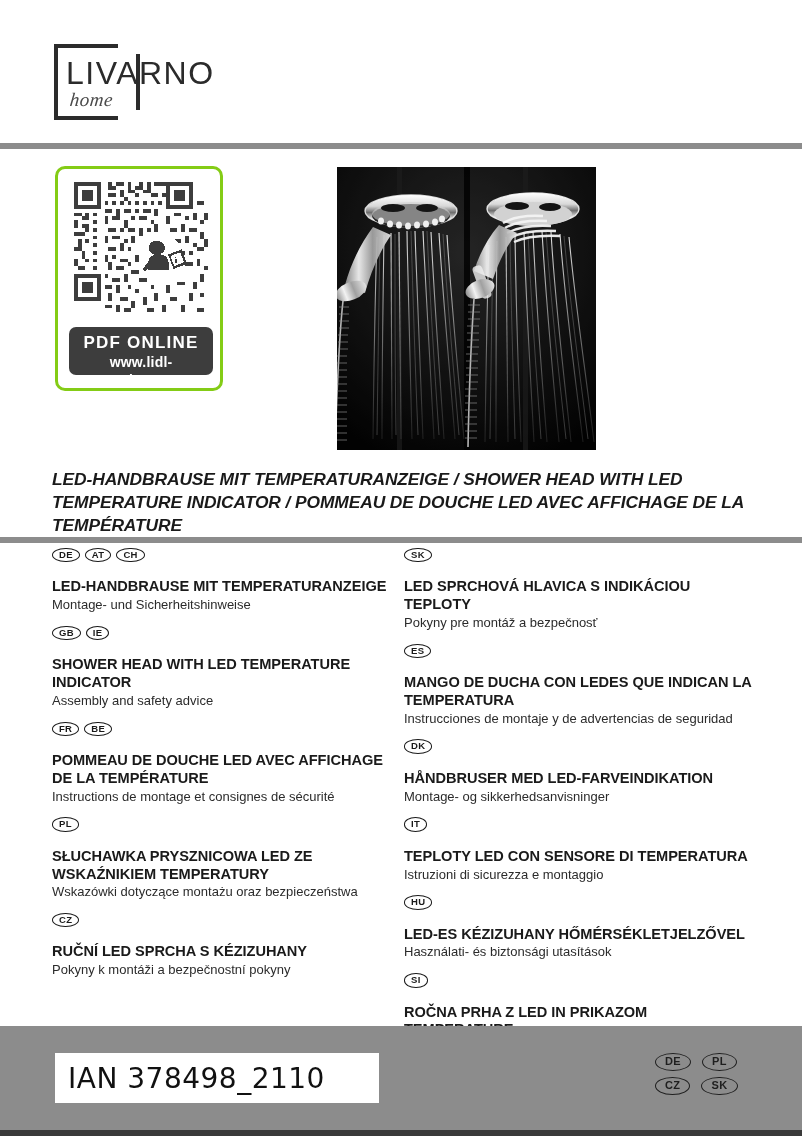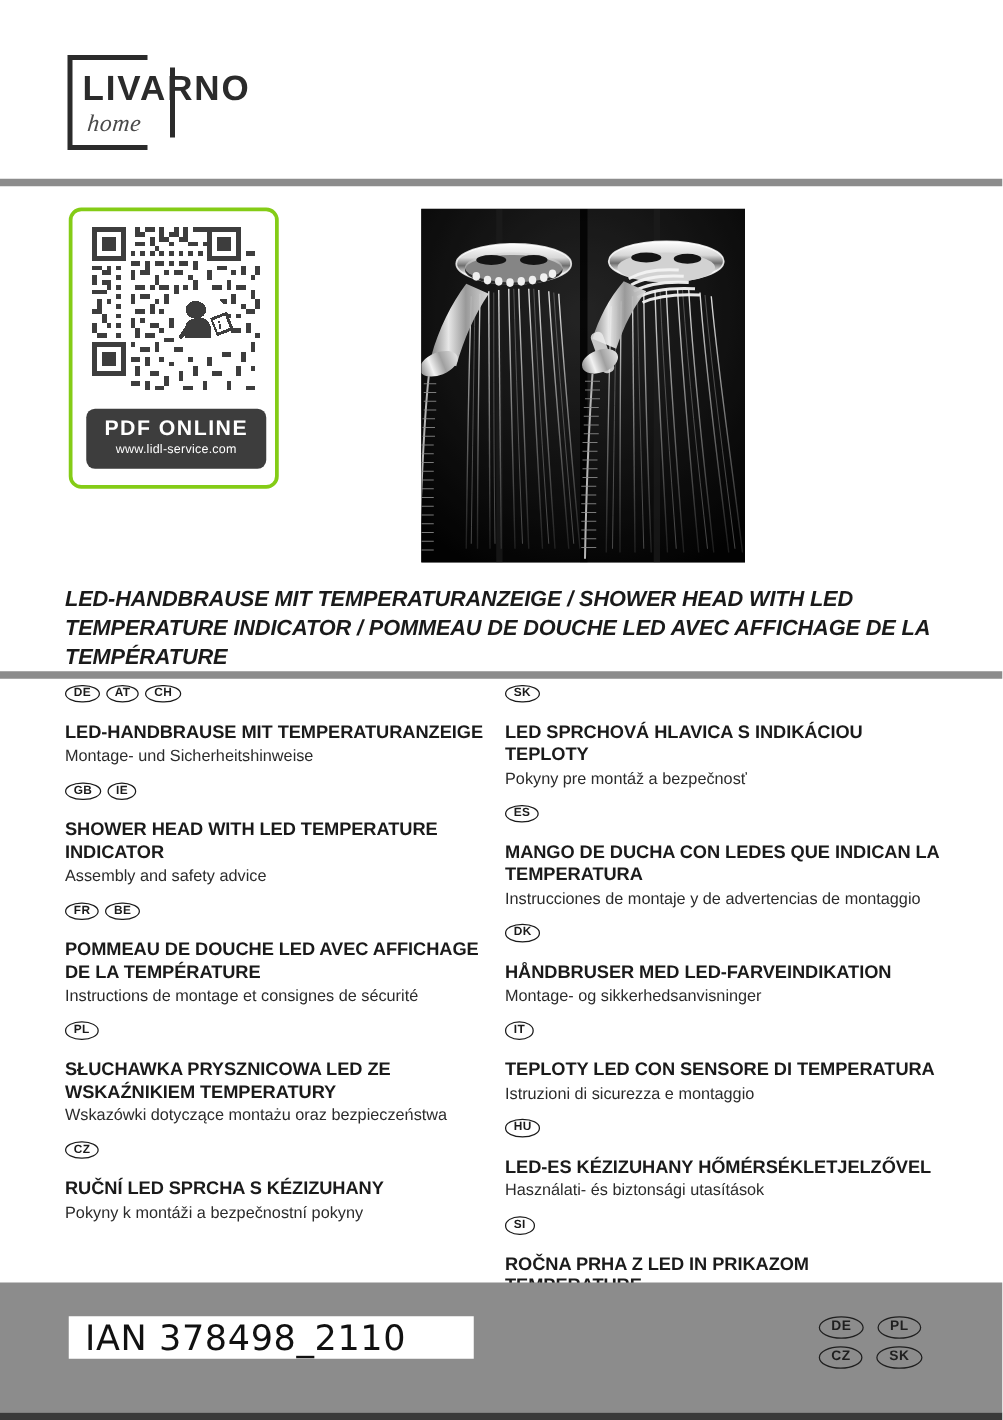--- a/index.html
+++ b/index.html
@@ -38,22 +38,22 @@
   }
   .logo-gap-bottom {
     position: absolute;
     left: 118px; top: 110px;
     width: 30px; height: 14px;
     background: #ffffff;
   }
   .logo-word {
     position: absolute;
     left: 66px; top: 57px;
-    font-size: 28px;
-    font-weight: 700;
+    font-size: 32px;
+    font-weight: 400;
     letter-spacing: 1.5px;
     color: #2b2b2b;
     line-height: 1;
     font-family: "Liberation Sans", sans-serif;
   }
   .logo-sub {
     position: absolute;
     left: 70px; top: 90px;
     font-size: 19px;
     font-style: italic;
@@ -105,22 +105,22 @@
   }
   .pdf-badge .pdf-line1 {
     color: #ffffff;
     font-size: 17px;
     font-weight: 700;
     letter-spacing: 1.2px;
     line-height: 1.15;
   }
   .pdf-badge .pdf-line2 {
     color: #ffffff;
-    font-size: 10px;
-    font-weight: 400;
+    font-size: 14px;
+    font-weight: 700;
     letter-spacing: 0.2px;
     line-height: 1.3;
   }
 
   
   .photo {
     position: absolute;
     left: 337px; top: 167px;
     width: 259px; height: 283px;
     background: #050505;
@@ -196,21 +196,21 @@
   }
   .bottom-edge {
     position: absolute;
     left: 0; top: 1130px;
     width: 802px; height: 6px;
     background: #3a3a3a;
   }
   .ian-box {
     position: absolute;
     left: 55px; top: 1053px;
-    width: 324px; height: 34px;
+    width: 324px; height: 50px;
     background: #ffffff;
     display: flex;
     align-items: center;
     padding-left: 13px;
     box-sizing: border-box;
   }
   .ian-text {
     font-size: 28px;
     font-weight: 400;
     letter-spacing: 0.5px;
@@ -597,21 +597,21 @@
     </div>
   <div class="col col-right">
       <div class="lang-block">
         <div class="flags"><span class="flag">SK</span></div>
         <div class="lang-title">LED SPRCHOVÁ HLAVICA S INDIKÁCIOU TEPLOTY</div>
         <div class="lang-sub">Pokyny pre montáž a bezpečnosť</div>
       </div>
       <div class="lang-block">
         <div class="flags"><span class="flag">ES</span></div>
         <div class="lang-title">MANGO DE DUCHA CON LEDES QUE INDICAN LA TEMPERATURA</div>
-        <div class="lang-sub">Instrucciones de montaje y de advertencias de montaggio</div>
+        <div class="lang-sub">Instrucciones de montaje y de advertencias de seguridad</div>
       </div>
       <div class="lang-block">
         <div class="flags"><span class="flag">DK</span></div>
         <div class="lang-title">HÅNDBRUSER MED LED-FARVEINDIKATION</div>
         <div class="lang-sub">Montage- og sikkerhedsanvisninger</div>
       </div>
       <div class="lang-block">
         <div class="flags"><span class="flag">IT</span></div>
         <div class="lang-title">TEPLOTY LED CON SENSORE DI TEMPERATURA</div>
         <div class="lang-sub">Istruzioni di sicurezza e montaggio</div>

